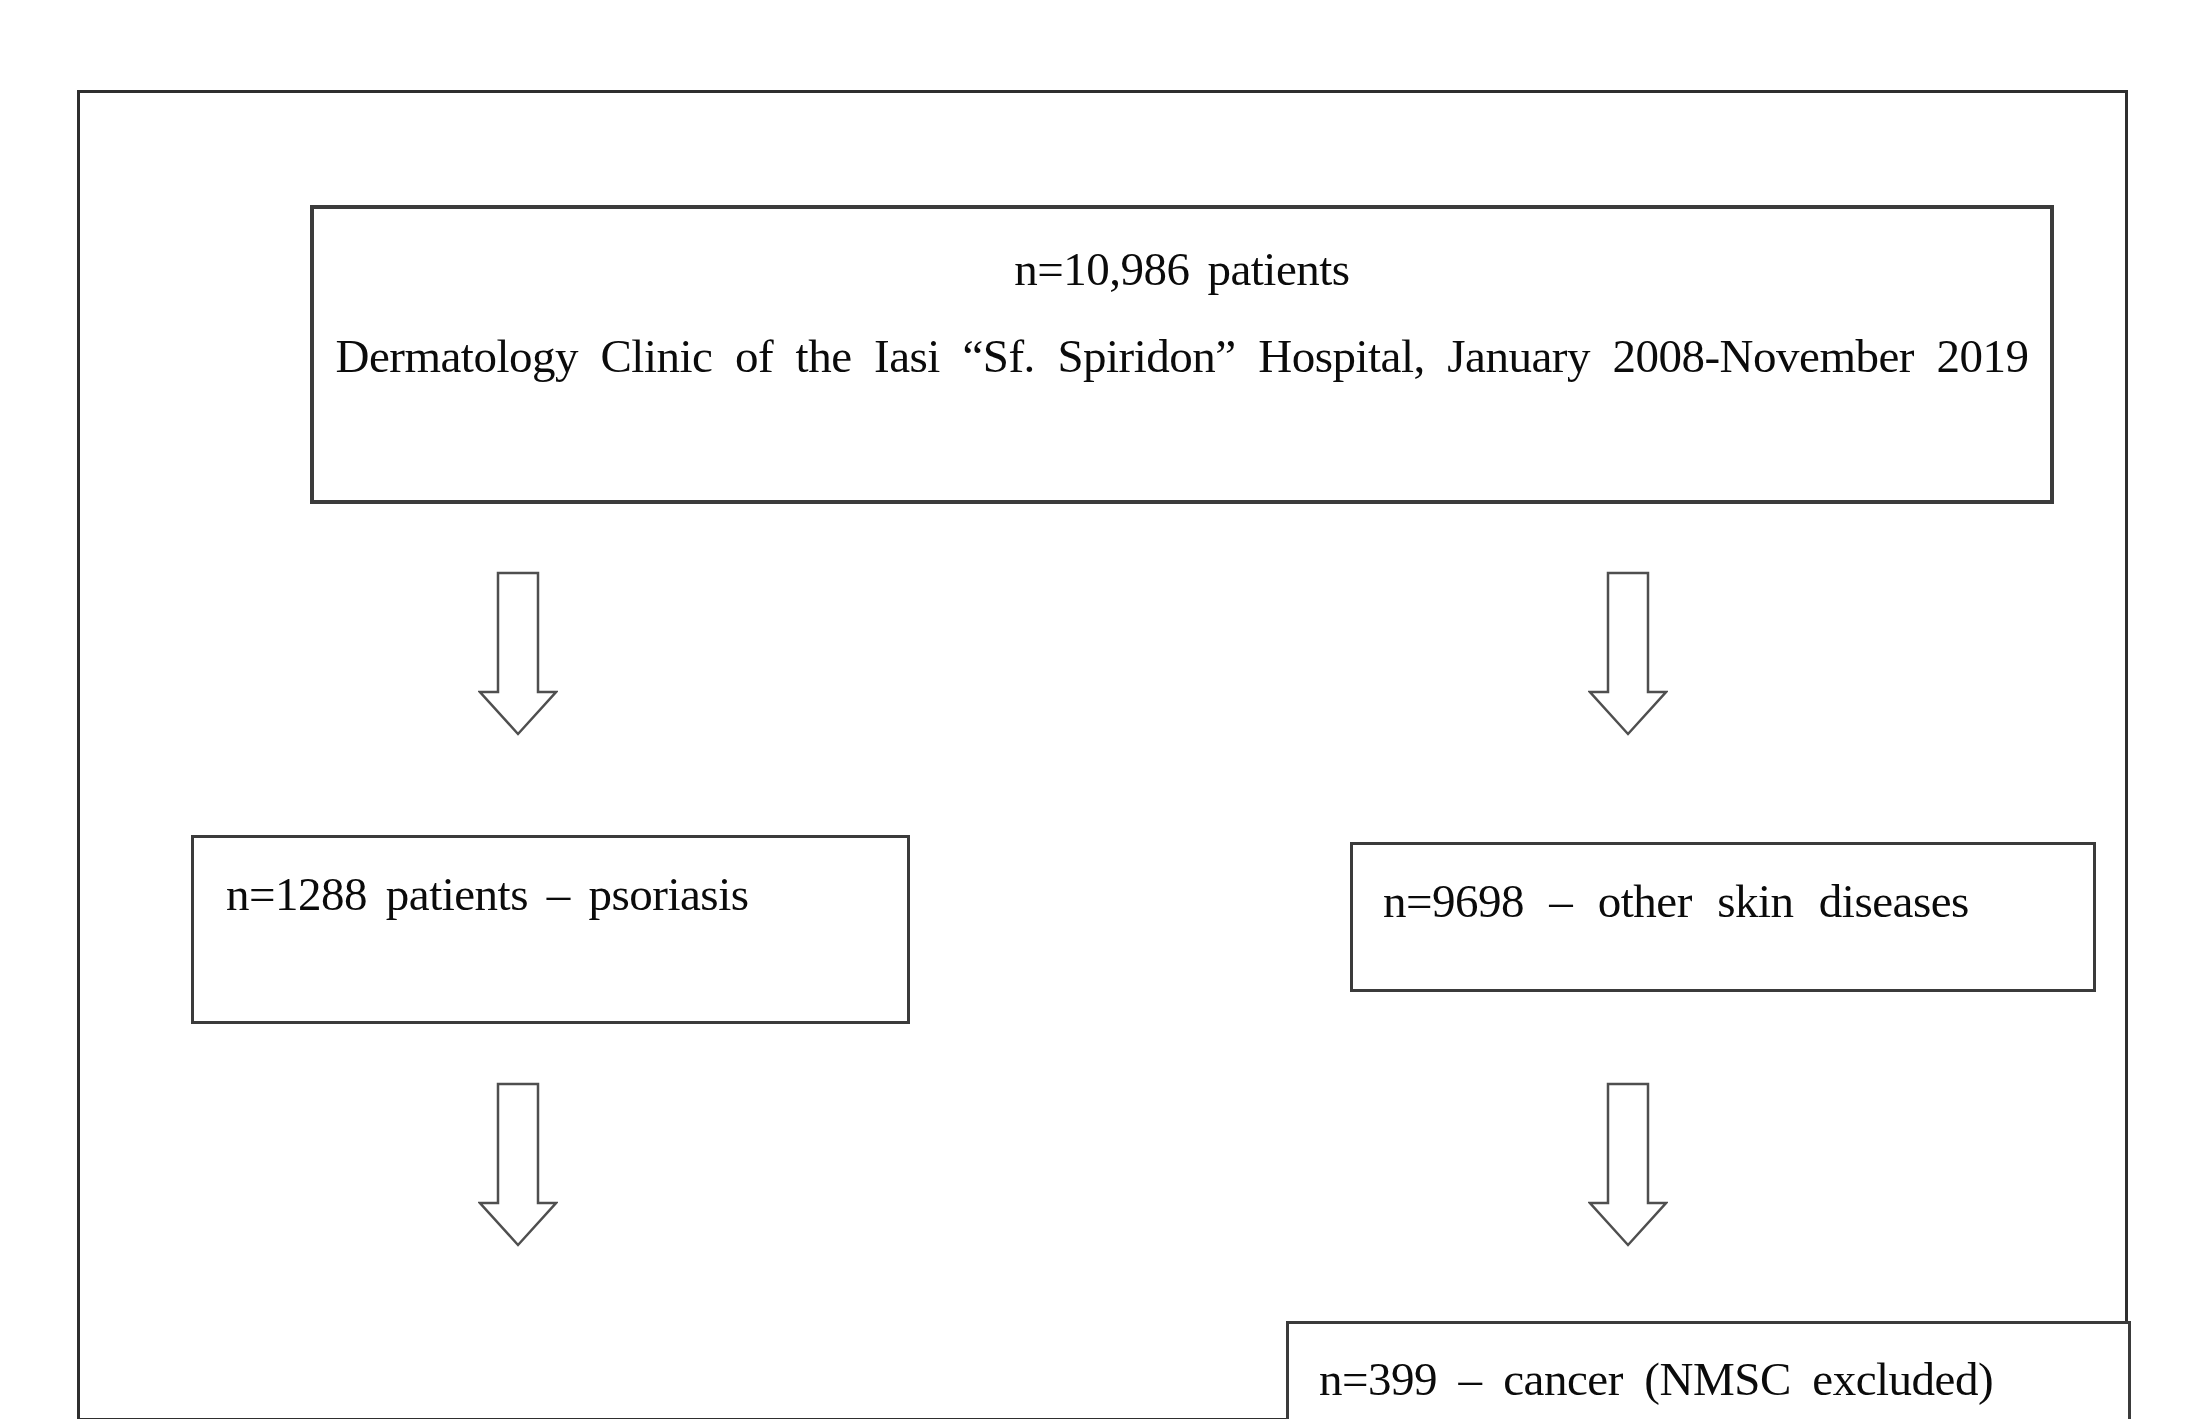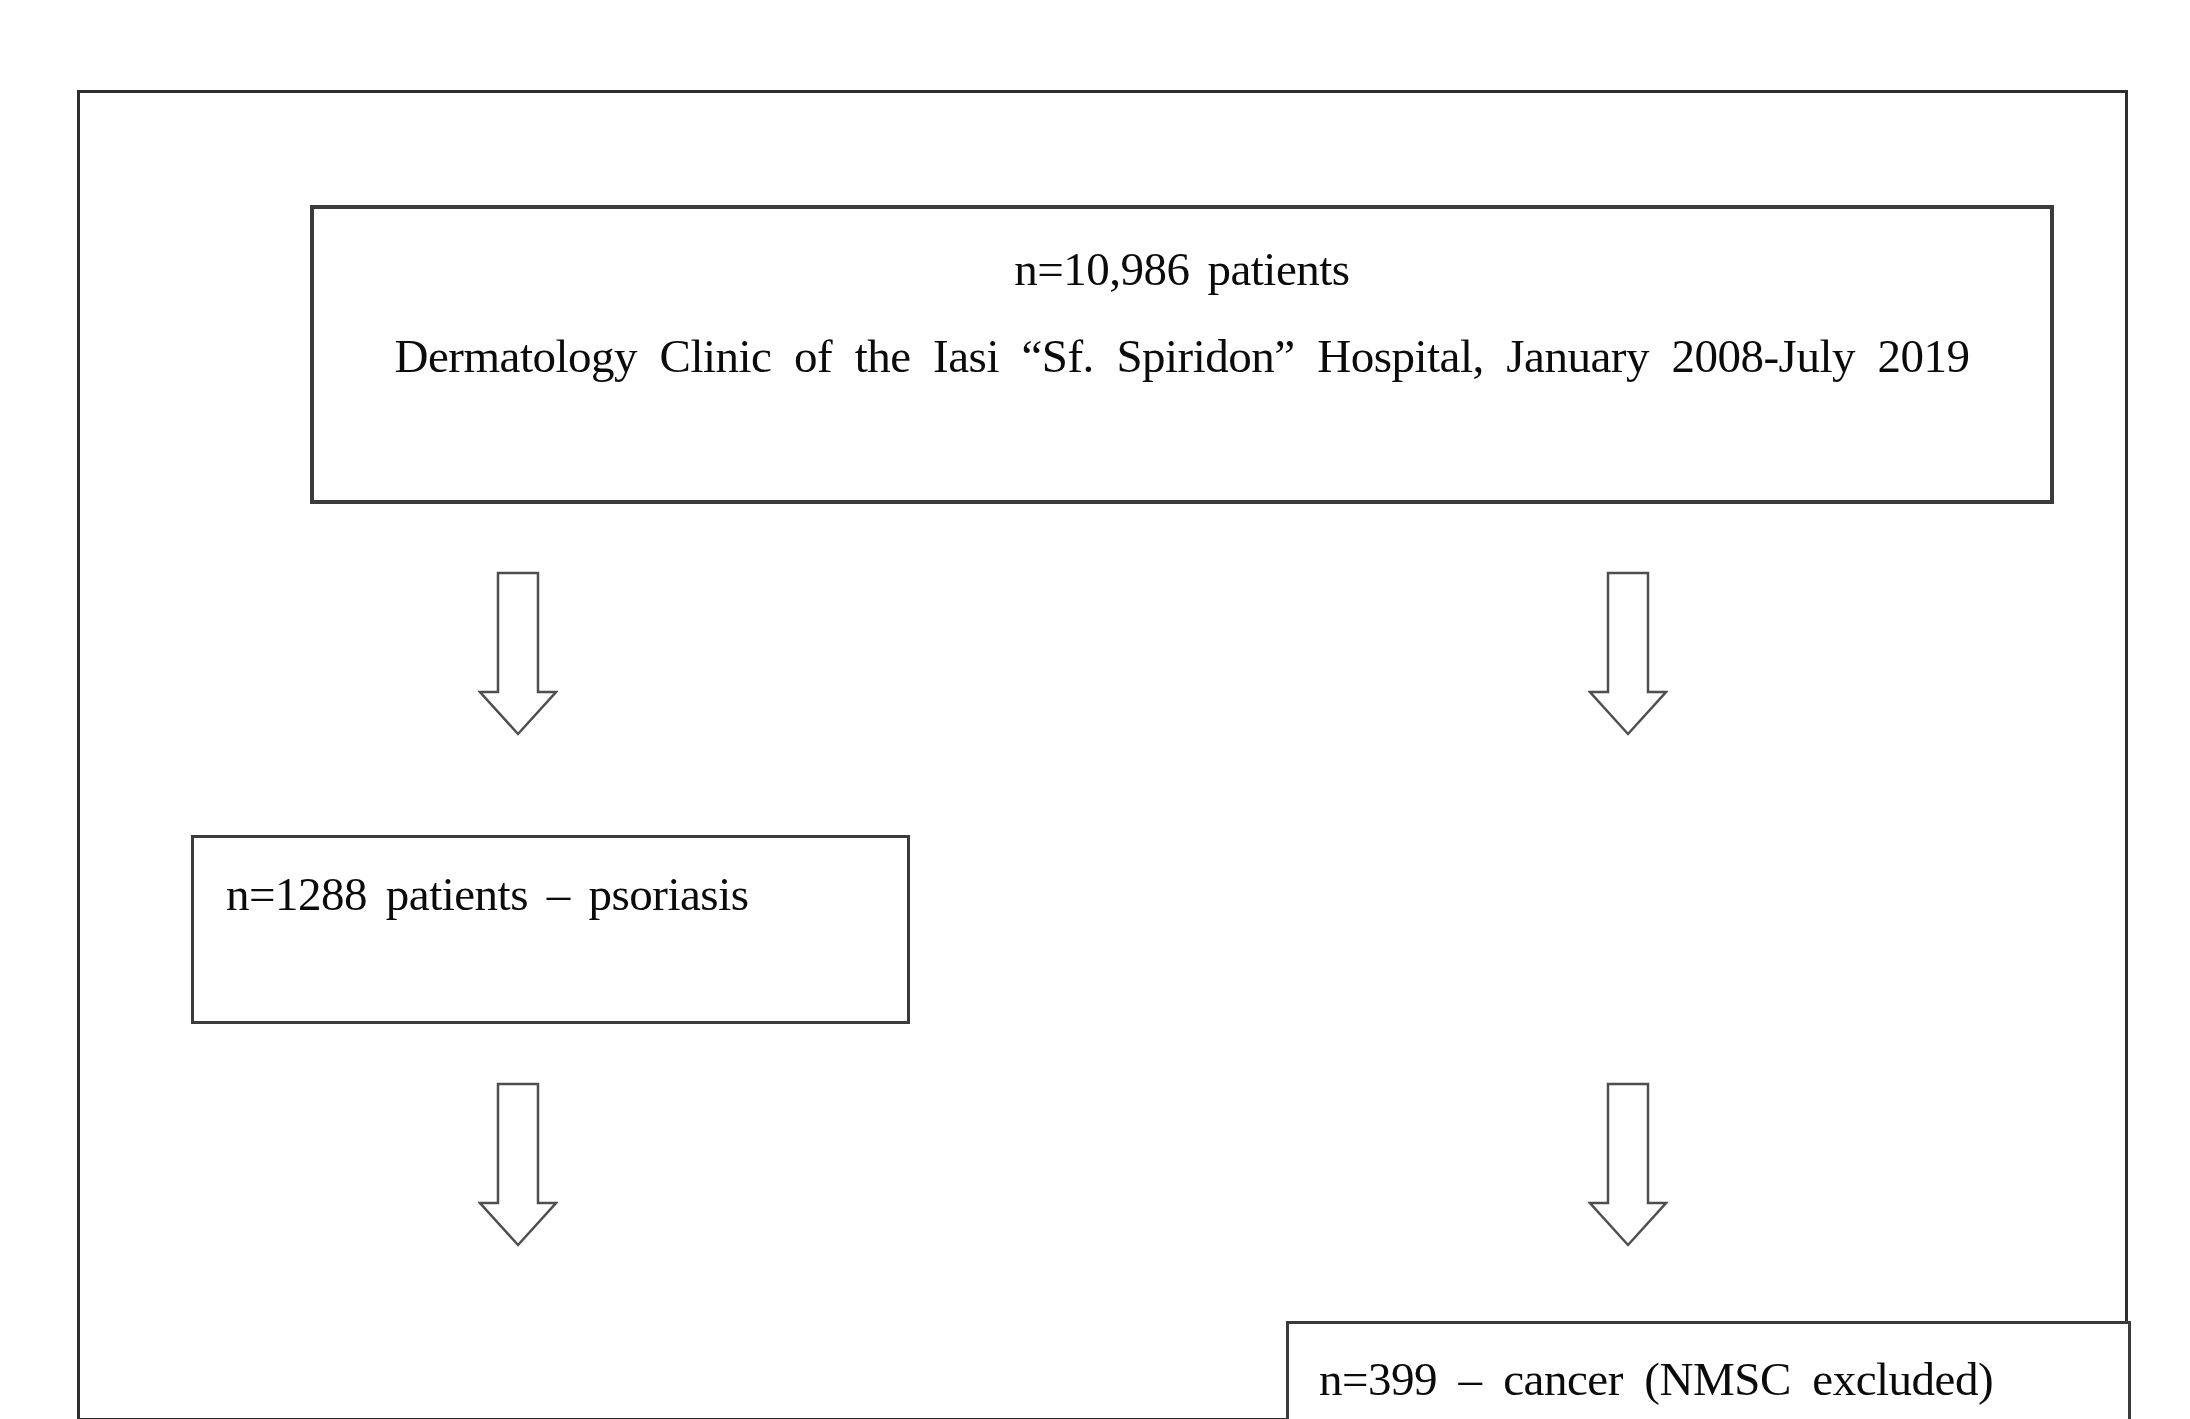--- a/index.html
+++ b/index.html
@@ -95,36 +95,39 @@
   .arrow svg { display: block; width: 100%; height: 100%; }
 </style>
 </head>
 <body>
 
 <div class="canvas">
   <div class="frame">
 
     <div class="box box-total">
       <div class="line1">n=10,986 patients</div>
-      <div class="line2">Dermatology Clinic of the Iasi “Sf. Spiridon” Hospital, January 2008-July 2019</div>
+      <div class="line2">Dermatology Clinic of the Iasi “Sf. Spiridon” Hospital, January 2008-November 2019</div>
     </div>
 
     <div class="arrow arrow-a1">
       <svg viewBox="0 0 80 166" xmlns="http://www.w3.org/2000/svg">
         <polygon points="20,2 60,2 60,121 78,121 40,163 2,121 20,121" fill="#ffffff" stroke="#4f4f4f" stroke-width="2.5" stroke-linejoin="miter"></polygon>
       </svg>
     </div>
     <div class="arrow arrow-a2">
       <svg viewBox="0 0 80 166" xmlns="http://www.w3.org/2000/svg">
         <polygon points="20,2 60,2 60,121 78,121 40,163 2,121 20,121" fill="#ffffff" stroke="#4f4f4f" stroke-width="2.5" stroke-linejoin="miter"></polygon>
       </svg>
     </div>
 
     <div class="box box-psoriasis">
       <span>n=1288 patients – psoriasis</span>
+    </div>
+    <div class="box box-other-skin">
+      <span>n=9698 – other skin diseases</span>
     </div>
 
     <div class="arrow arrow-b1">
       <svg viewBox="0 0 80 166" xmlns="http://www.w3.org/2000/svg">
         <polygon points="20,2 60,2 60,121 78,121 40,163 2,121 20,121" fill="#ffffff" stroke="#4f4f4f" stroke-width="2.5" stroke-linejoin="miter"></polygon>
       </svg>
     </div>
     <div class="arrow arrow-b2">
       <svg viewBox="0 0 80 166" xmlns="http://www.w3.org/2000/svg">
         <polygon points="20,2 60,2 60,121 78,121 40,163 2,121 20,121" fill="#ffffff" stroke="#4f4f4f" stroke-width="2.5" stroke-linejoin="miter"></polygon>

